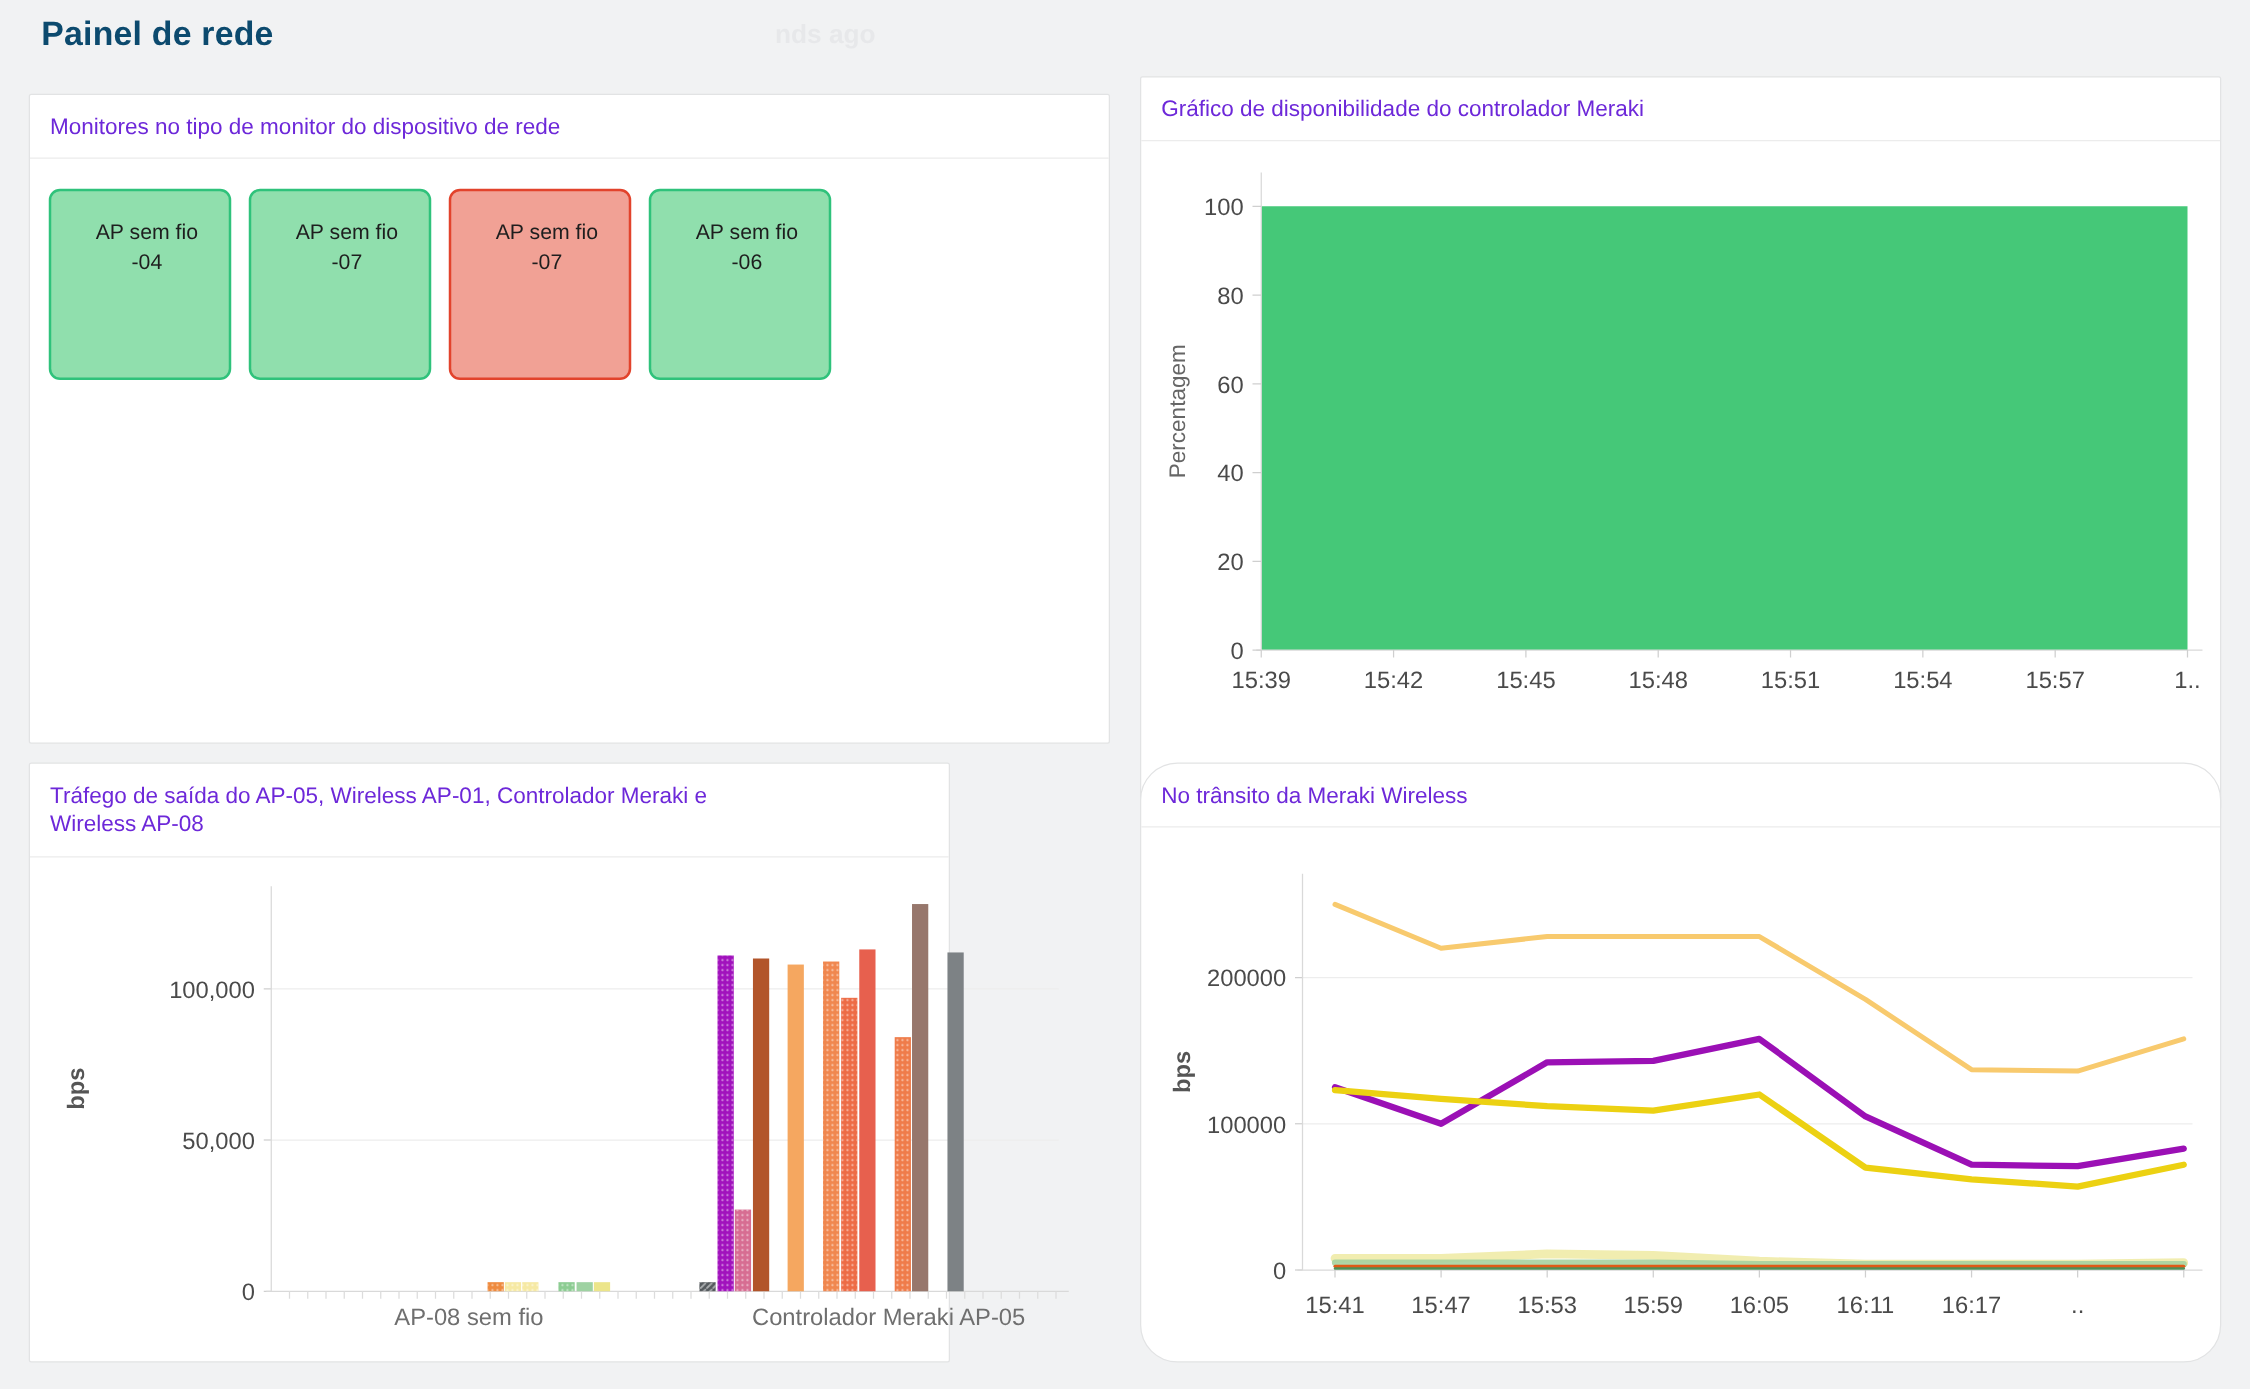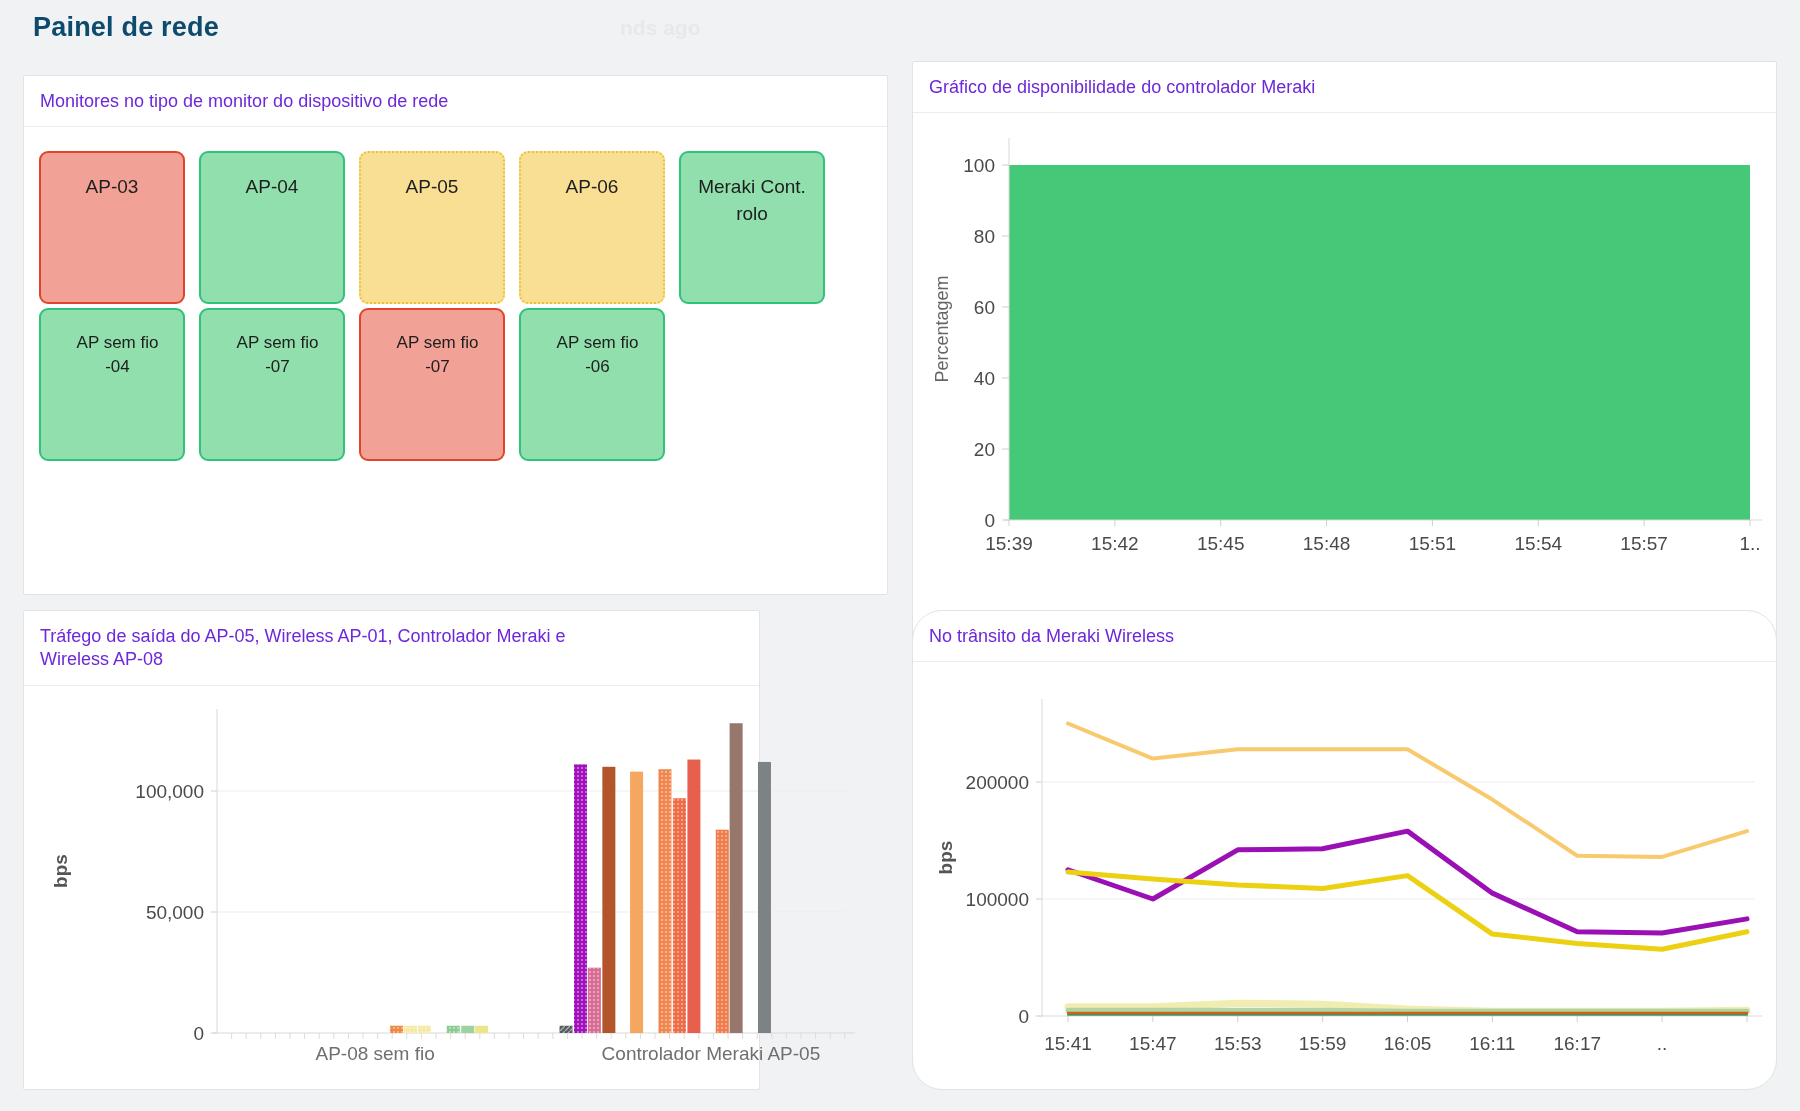--- a/index.html
+++ b/index.html
@@ -51,38 +51,20 @@
 
 <div class="page">
   <div class="page-title">Painel de rede</div>
   <div class="faint-text">nds ago</div>
 
   <section class="panel" id="panel-monitors">
     <div class="panel-header">
       <div>Monitores no tipo de monitor do dispositivo de rede</div>
     </div>
     <div class="tiles" id="tiles">
-        <div class="tile-row r1">
-          <div class="tile" style="background: rgb(241, 161, 149); border: 2px solid rgb(226, 67, 44);">
-            <div>AP-03</div>
-          </div>
-          <div class="tile" style="background: rgb(144, 223, 173); border: 2px solid rgb(47, 194, 123);">
-            <div>AP-04</div>
-          </div>
-          <div class="tile" style="background: rgb(248, 223, 148); border: 2px dotted rgb(238, 193, 44);">
-            <div>AP-05</div>
-          </div>
-          <div class="tile" style="background: rgb(248, 223, 148); border: 2px dotted rgb(238, 193, 44);">
-            <div>AP-06</div>
-          </div>
-          <div class="tile" style="background: rgb(144, 223, 173); border: 2px solid rgb(47, 194, 123);">
-            <div>Meraki Cont.</div>
-            <div>rolo</div>
-          </div>
-        </div>
         <div class="tile-row r2">
           <div class="tile" style="background: rgb(144, 223, 173); border: 2px solid rgb(47, 194, 123);">
             <div>AP sem fio</div>
             <div>-04</div>
           </div>
           <div class="tile" style="background: rgb(144, 223, 173); border: 2px solid rgb(47, 194, 123);">
             <div>AP sem fio</div>
             <div>-07</div>
           </div>
           <div class="tile" style="background: rgb(241, 161, 149); border: 2px solid rgb(226, 67, 44);">

